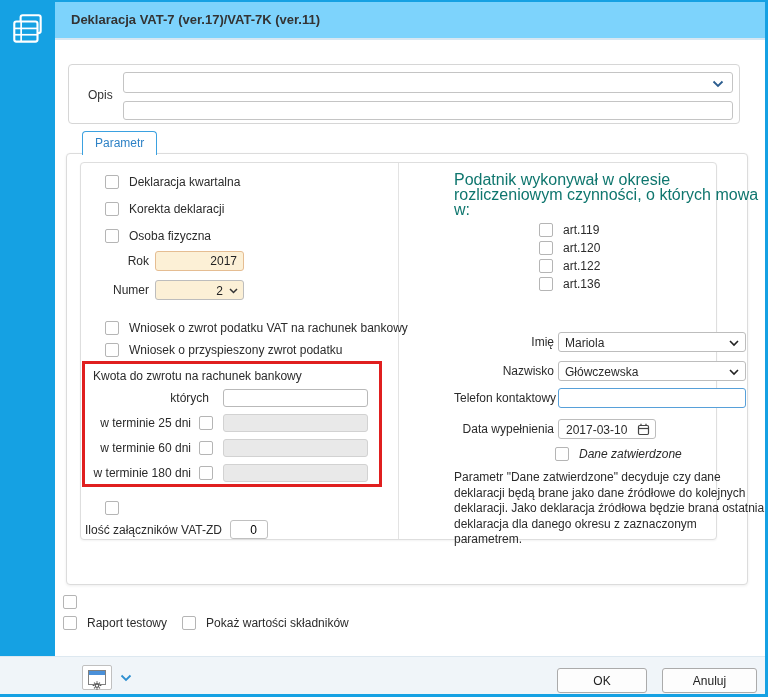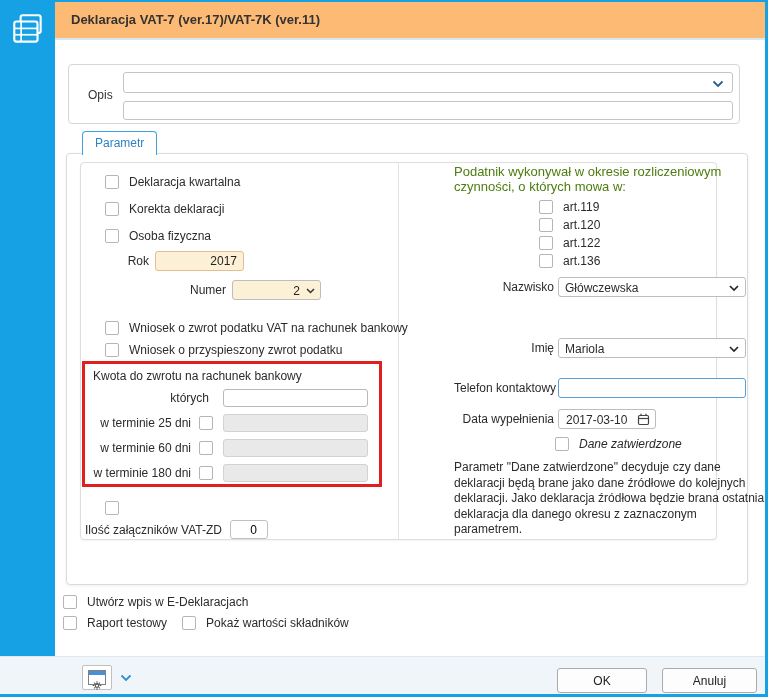--- a/index.html
+++ b/index.html
@@ -6,21 +6,21 @@
   body { font-family:"Liberation Sans", sans-serif; background:#fff; }
   .dialog { position:relative; width:768px; height:697px; background:#fff; overflow:hidden; }
 
   
   .frame-top    { position:absolute; left:0; top:0; right:0; height:2px; background:#15a1e3; z-index:20; }
   .frame-right  { position:absolute; right:0; top:0; bottom:0; width:3px; background:#15a1e3; z-index:20; }
   .frame-bottom { position:absolute; left:0; bottom:0; right:0; height:3px; background:#15a1e3; z-index:20; }
   .left-strip   { position:absolute; left:0; top:0; bottom:0; width:55px; background:#15a1e3; z-index:15; }
   .app-icon { position:absolute; left:9px; top:11px; }
 
-  .titlebar { position:absolute; left:55px; top:0; right:0; height:40px; background:#fdba74; border-bottom:2px solid #d7e7f2; z-index:5; }
+  .titlebar { position:absolute; left:55px; top:0; right:0; height:40px; background:#7dd3fc; border-bottom:2px solid #d7e7f2; z-index:5; }
   .titlebar .title { position:absolute; left:16px; top:12px; font-size:13px; font-weight:bold; color:#333; }
 
   
   .opis-box { position:absolute; left:68px; top:64px; width:672px; height:60px; border:1px solid #d6d6d6; border-radius:4px; background:#fff; }
   .opis-label { position:absolute; left:19px; top:23px; font-size:12px; color:#333; }
   .opis-combo { position:absolute; left:54px; top:7px; right:6px; height:21px; border:1px solid #c4c4c4; border-radius:3px; background:#fff; }
   .opis-combo .chev { position:absolute; right:8px; top:7px; }
   .opis-input { position:absolute; left:54px; top:36px; right:6px; height:19px; border:1px solid #c4c4c4; border-radius:3px; font-size:12px; padding:0 6px; color:#222; }
 
   
@@ -33,46 +33,46 @@
   
   .cb { display:inline-block; width:14px; height:14px; border:1px solid #b5b5b5; border-radius:2px; background:#fff; flex:none; }
   .cb-row { display:flex; align-items:center; font-size:12px; color:#2b2b2b; }
   .cb-row .lbl { margin-left:10px; white-space:nowrap; }
   .chev svg { display:block; }
 
   
   .col-left .cb-row { padding-left:24px; }
   .cbr-1 { margin-top:12px; } .cbr-2, .cbr-3 { margin-top:13px; }
   .field-row { display:flex; align-items:center; font-size:12px; color:#2b2b2b; }
-  .rok-row { margin-top:8px; } .numer-row { margin-top:9px;justify-content:center; }
+  .rok-row { margin-top:8px; } .numer-row { margin-top:9px; }
   .field-row .flabel { width:68px; text-align:right; }
   .rok-input { margin-left:6px; width:89px; height:20px; background:#fcf0d6; border:1px solid #e5bd92; border-radius:3px; font-size:12px; text-align:right; padding-right:6px; color:#222; }
   .numer-select { position:relative; margin-left:6px; width:89px; height:20px; background:#fcf0d6; border:1px solid #bdbdbd; border-radius:3px; font-size:12px; color:#222; }
   .numer-select .val { position:absolute; right:20px; top:3px; }
   .numer-select .chev { position:absolute; right:5px; top:7px; }
   .wn-1 { margin-top:21px;align-items:flex-end; } .wn-2 { margin-top:8px; }
 
   .red-box { margin:4px 0 0 1px; width:300px; height:126px; border:3px solid #e01f1f; background:#fff; }
   .red-title { padding:5px 0 0 8px; font-size:12px; color:#2b2b2b; }
   .red-grid { display:grid; grid-template-columns:106px 24px 145px; grid-auto-rows:18px; row-gap:7px; padding:6px 0 0 8px; align-items:center; font-size:12px; color:#2b2b2b; }
   .red-grid .rlabel { text-align:right; padding-right:8px; white-space:nowrap; }
   .red-grid .span2 { grid-column:1 / 3; padding-right:14px; }
   .red-grid input { width:145px; height:18px; border:1px solid #b9b9b9; border-radius:3px; font-size:12px; padding:0 5px; }
   .red-grid input:disabled { background:#e9e9e9; border-color:#d2d2d2; }
   .skor-row { margin-top:14px; }
   .zal-row { margin-top:5px; padding-left:4px; display:flex; align-items:center; font-size:12px; color:#2b2b2b; }
   .zal-input { margin-left:8px; width:38px; height:19px; border:1px solid #c0c0c0; border-radius:3px; font-size:12px; text-align:right; padding-right:10px; }
 
   
-  .para { margin-top:1px; width:315px; font-size:13px; line-height:15px; color:#4d7c0f; }
+  .para { margin-top:9px; width:315px; font-size:16px; line-height:15px; color:#0f766e; }
   .art-row { margin-left:85px; height:14px; margin-bottom:4px; }
   .art-first { margin-top:6px; }
   .r-field-row { display:grid; grid-template-columns:100px 188px; column-gap:4px; align-items:center; font-size:12px; color:#2b2b2b; }
   .r-field-row .rflabel { text-align:right; white-space:nowrap; }
-  .imie-row { margin-top:41px; } .nazw-row { margin-top:9px; } .tel-row { margin-top:20px; } .data-row { margin-top:11px; }
+  .imie-row { margin-top:41px; } .nazw-row { margin-top:9px; } .tel-row { margin-top:7px; } .data-row { margin-top:11px; }
   .combo { position:relative; height:20px; border:1px solid #bdbdbd; border-radius:3px; background:#fff; }
   .combo .val { position:absolute; left:6px; top:3px; }
   .combo .chev { position:absolute; right:6px; top:7px; }
   .tel-input { width:188px; height:20px; border:1px solid #57a0d9; border-radius:3px; font-size:12px; padding:0 6px; }
   .date-field { position:relative; width:98px; height:20px; border:1px solid #bdbdbd; border-radius:3px; background:#fff;padding-left:46px; }
   .date-field .val { position:absolute; left:7px; top:3px; }
   .date-field .cal { position:absolute; right:5px; top:3px; }
   .dz-row { margin-top:8px; padding-left:101px;font-style:italic; }
   .note { margin-top:9px; width:312px; font-size:12px; line-height:15.5px; color:#2b2b2b; }
 
@@ -211,35 +211,35 @@
         </div>
         <div class="cb-row art-row">
           <span class="cb"></span>
           <span class="lbl">art.122</span>
         </div>
         <div class="cb-row art-row">
           <span class="cb"></span>
           <span class="lbl">art.136</span>
         </div>
 
-        <div class="r-field-row nazw-row">
-          <span class="rflabel">Nazwisko</span>
+        <div class="r-field-row imie-row">
+          <span class="rflabel">Imię</span>
           <div class="combo">
-            <span class="val">Główczewska</span>
+            <span class="val">Mariola</span>
             <span class="chev">
               <svg width="10" height="7">
                   <polyline points="1,1 5,5 9,1" stroke="#222" stroke-width="1.6" fill="none"></polyline>
                 </svg>
             </span>
           </div>
         </div>
-        <div class="r-field-row imie-row">
-          <span class="rflabel">Imię</span>
+        <div class="r-field-row nazw-row">
+          <span class="rflabel">Nazwisko</span>
           <div class="combo">
-            <span class="val">Mariola</span>
+            <span class="val">Główczewska</span>
             <span class="chev">
               <svg width="10" height="7">
                   <polyline points="1,1 5,5 9,1" stroke="#222" stroke-width="1.6" fill="none"></polyline>
                 </svg>
             </span>
           </div>
         </div>
         <div class="r-field-row tel-row">
           <span class="rflabel">Telefon kontaktowy</span>
           <input class="tel-input" value="" style="">
@@ -264,21 +264,20 @@
           <span class="lbl">Dane zatwierdzone</span>
         </div>
 
         <div class="note">Parametr "Dane zatwierdzone" decyduje czy dane deklaracji będą brane jako dane źródłowe do kolejnych deklaracji. Jako deklaracja źródłowa będzie brana ostatnia deklaracja dla danego okresu z zaznaczonym parametrem.</div>
       </div>
     </div>
   </div>
 
   <div class="cb-row bottom-row1">
     <span class="cb"></span>
-    <span class="lbl">Utwórz wpis w E-Deklaracjach</span>
   </div>
   <div class="cb-row bottom-row2">
     <span class="cb"></span>
     <span class="lbl">Raport testowy</span>
     <span class="cb second"></span>
     <span class="lbl">Pokaż wartości składników</span>
   </div>
 
   <div class="footer">
     <div class="gear-btn">

